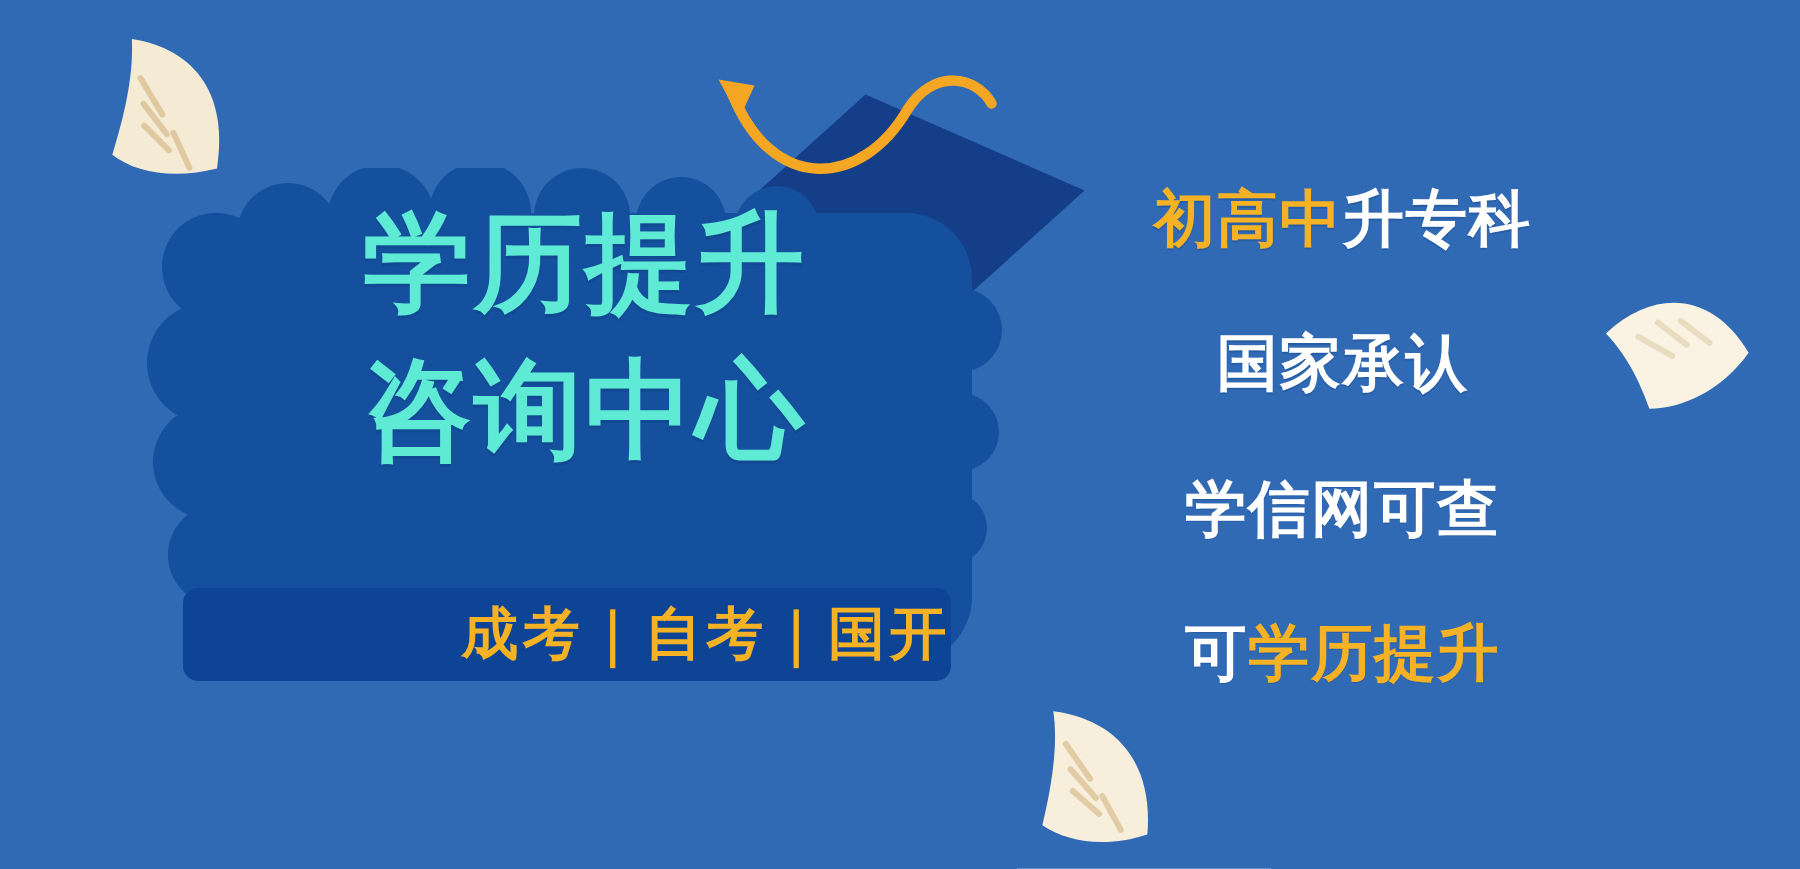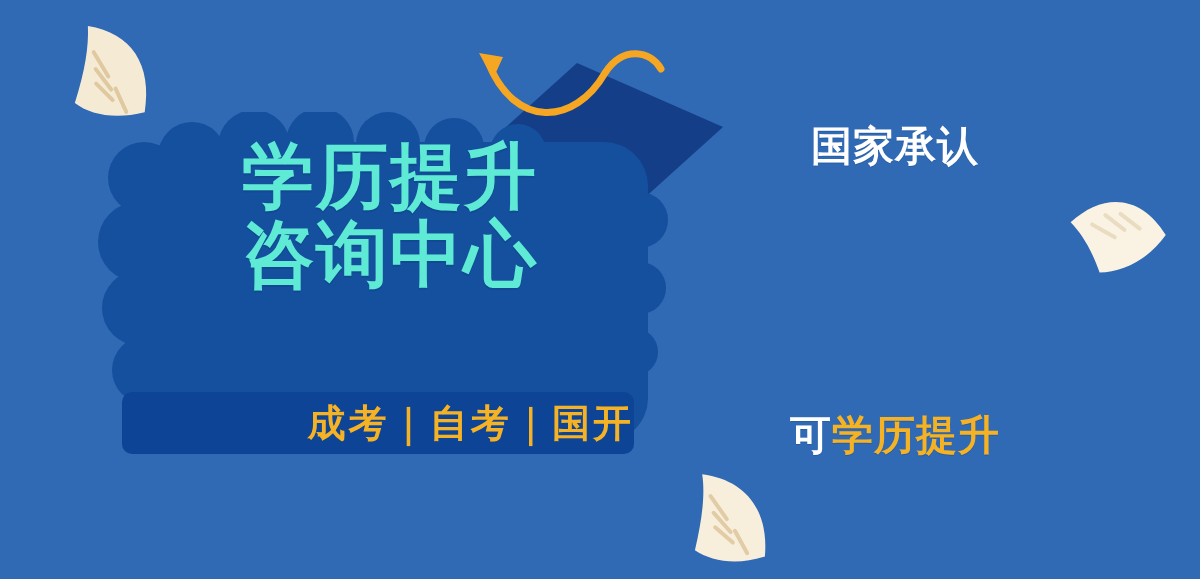--- a/index.html
+++ b/index.html
@@ -36,21 +36,21 @@
     font-weight:700;
     font-size:72px;
     line-height:1.08;
     letter-spacing:2px;
     white-space:nowrap;
     text-align:center;
     font-family:"Liberation Sans","DejaVu Sans",sans-serif;
     text-shadow:0 2px 0 rgba(8,50,110,.25);
   }
   #head-line-1{margin-top:12px;}
-  #head-line-2{margin-top:0;}
+  #head-line-2{margin-top:20px;}
 
   
   #sub-banner{
     position:absolute;left:122px;top:392px;width:512px;height:62px;
     background:#0E4496;border-radius:10px;
     display:flex;align-items:center;justify-content:flex-end;
   }
   #sub-banner-text{
     color:#F5B224;font-size:38px;font-weight:700;letter-spacing:3px;
     white-space:nowrap;line-height:1;
@@ -122,21 +122,23 @@
   <div id="left-text">
     <div id="head-line-1" class="head-line">学历提升</div>
     <div id="head-line-2" class="head-line">咨询中心</div>
   </div>
 
   <div id="sub-banner">
     <span id="sub-banner-text">成考｜自考｜国开</span>
   </div>
 
   <div id="features">
+    <div class="feature-row"><span class="seg-accent">初高中</span><span class="seg-plain">升专科</span></div>
     <div class="feature-row"><span class="seg-plain">国家承认</span></div>
+    <div class="feature-row"><span class="seg-plain">学信网可查</span></div>
     <div class="feature-row"><span class="seg-plain">可</span><span class="seg-accent">学历提升</span></div>
   </div>
 
   <div class="paper" style="left:55px;top:25px;">
     <svg width="110" height="115" viewBox="0 0 110 115" xmlns="http://www.w3.org/2000/svg">
       <g transform="rotate(14 55 57)">
         <path d="M20 8 C 64 4, 92 30, 96 78 C 70 92, 44 94, 26 86 C 28 52, 26 28, 20 8 Z" fill="#F5EBD5"></path>
         <g stroke="#E0C9A0" stroke-width="4" stroke-linecap="round">
           <line x1="32" y1="32" x2="52" y2="52"></line>
           <line x1="38" y1="48" x2="58" y2="64"></line>

